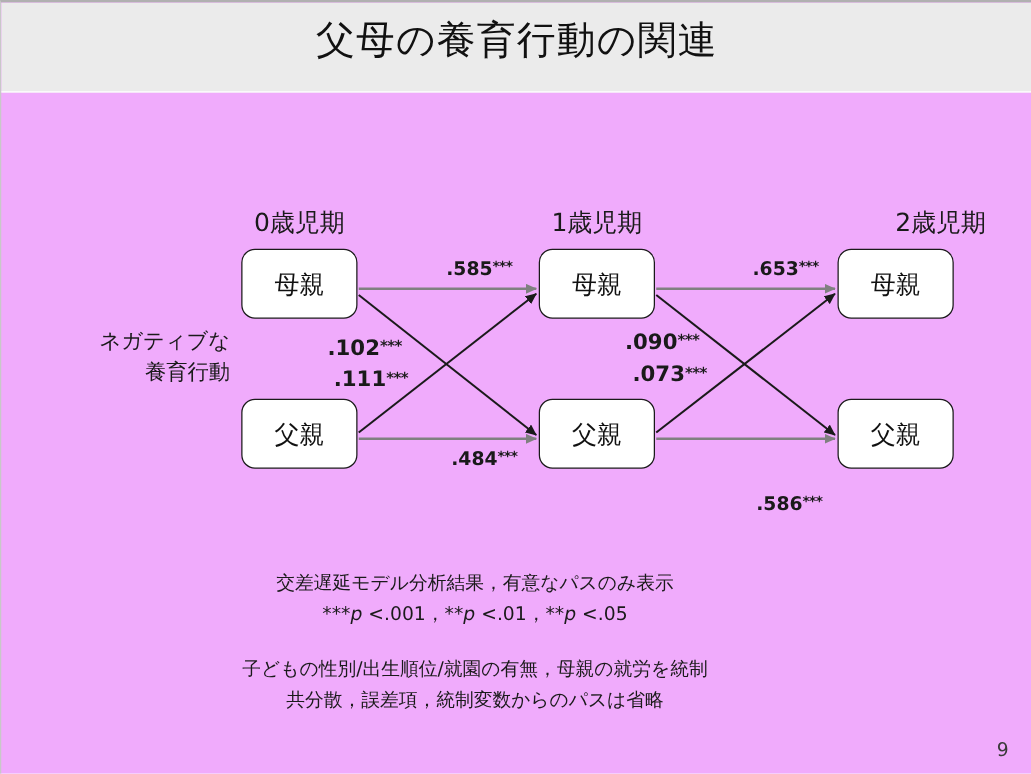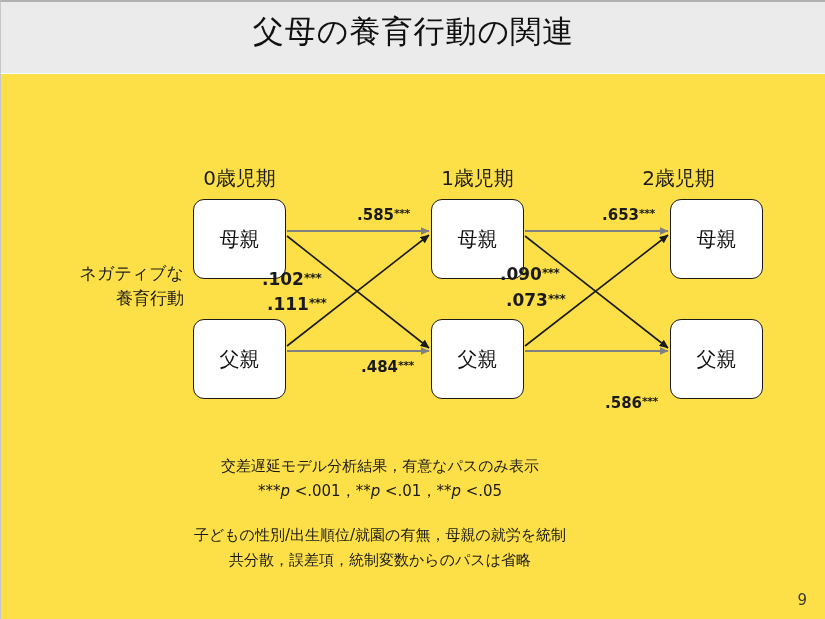--- a/index.html
+++ b/index.html
@@ -7,21 +7,21 @@
     padding: 0;
     background: #ffffff;
   }
   body {
     font-family: "Liberation Sans", "DejaVu Sans", sans-serif;
   }
   #slide {
     position: relative;
     width: 825px;
     height: 619px;
-    background: #fde047;
+    background: #f0abfc;
     overflow: hidden;
     border-top: 2px solid #b0b0b0;
     border-left: 1px solid #c8c8c8;
     box-sizing: border-box;
   }
   
   #title-band {
     position: absolute;
     left: 0;
     top: 0;
@@ -59,21 +59,21 @@
     position: absolute;
     font-size: 20px;
     color: #1a1a1a;
     white-space: nowrap;
     text-align: center;
     font-family: "DejaVu Sans", "Liberation Sans", sans-serif;
   }
   .node-box {
     position: absolute;
     width: 93px;
-    height: 80px;
+    height: 56px;
     border: 1.6px solid #1a1a1a;
     border-radius: 11px;
     background: #ffffff;
     box-sizing: border-box;
   }
   .node-label {
     position: absolute;
     left: 0;
     top: 0;
     width: 100%;
@@ -168,21 +168,21 @@
       <line x1="524" y1="349" x2="667" y2="349" stroke="#808080" stroke-width="2" marker-end="url(#ah-gray)"></line>
 
       <line x1="286" y1="234" x2="428" y2="346" stroke="#1a1a1a" stroke-width="1.6" marker-end="url(#ah-black)"></line>
       <line x1="286" y1="344" x2="428" y2="233" stroke="#1a1a1a" stroke-width="1.6" marker-end="url(#ah-black)"></line>
       <line x1="524" y1="234" x2="667" y2="346" stroke="#1a1a1a" stroke-width="1.6" marker-end="url(#ah-black)"></line>
       <line x1="524" y1="344" x2="667" y2="233" stroke="#1a1a1a" stroke-width="1.6" marker-end="url(#ah-black)"></line>
     </svg>
 
     <div class="wave-label" style="left:192px; top:163px; width:93px;">0歳児期</div>
     <div class="wave-label" style="left:430px; top:163px; width:93px;">1歳児期</div>
-    <div class="wave-label" style="left:631px; top:163px; width:93px;">2歳児期</div>
+    <div class="wave-label" style="left:705px; top:163px; width:93px;">2歳児期</div>
 
     <div class="node-box" style="left:192px; top:197px;">
       <span class="node-label">母親</span>
     </div>
     <div class="node-box" style="left:192px; top:317px;">
       <span class="node-label">父親</span>
     </div>
     <div class="node-box" style="left:430px; top:197px;">
       <span class="node-label">母親</span>
     </div>

